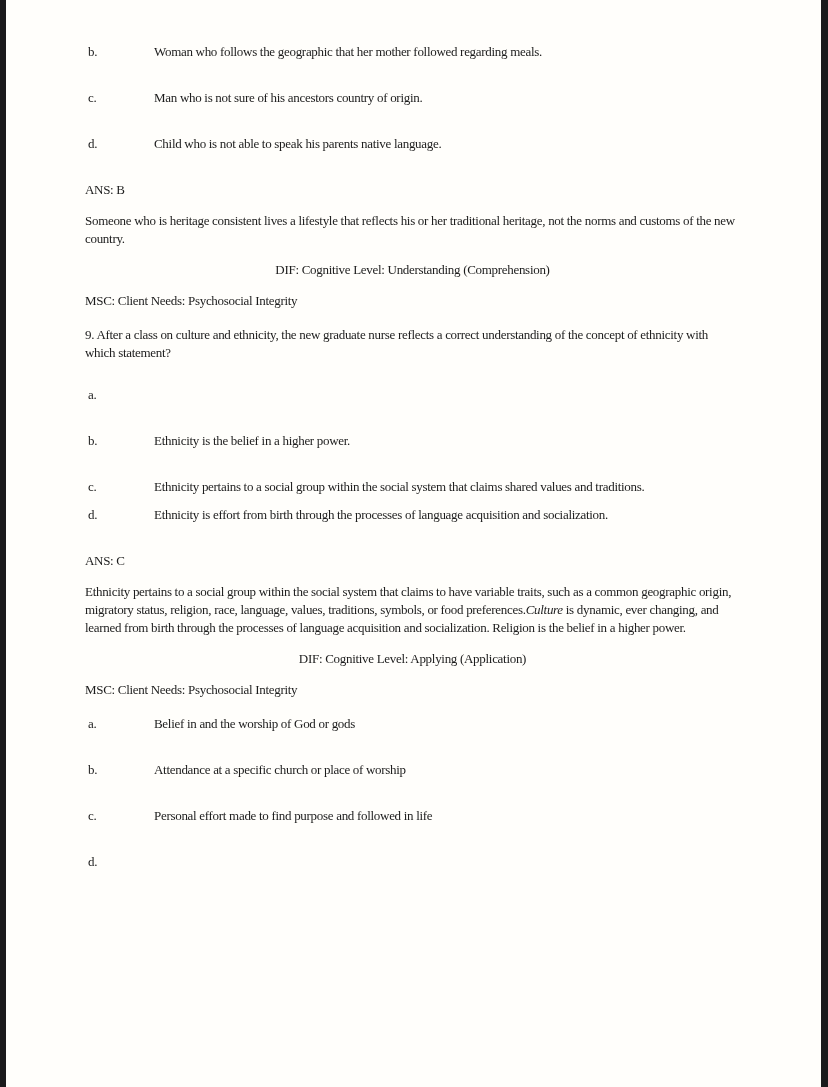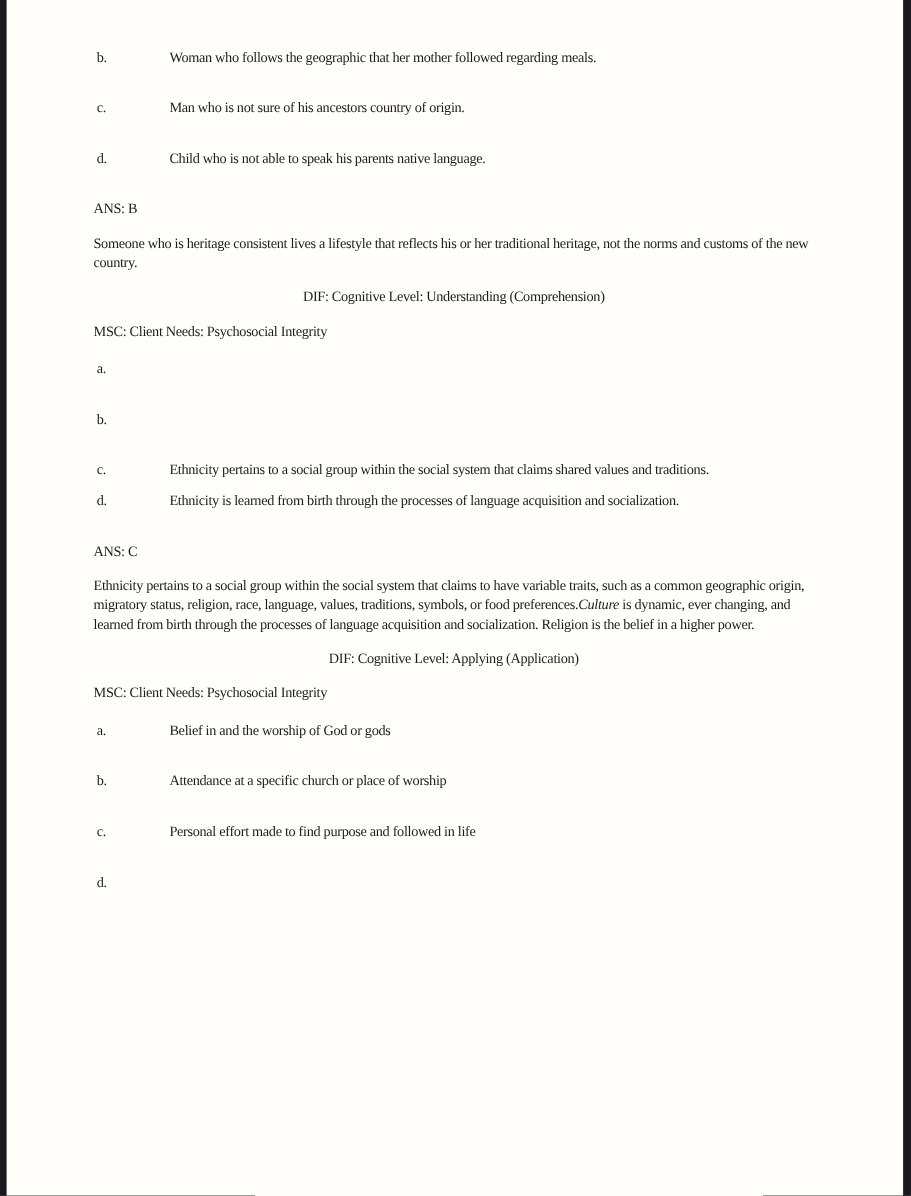--- a/index.html
+++ b/index.html
@@ -68,34 +68,36 @@
   </div>
 
   <p class="ans-line">ANS: B</p>
 
   <p class="para">Someone who is heritage consistent lives a lifestyle that reflects his or her traditional heritage, not the norms and customs of the new country.</p>
 
   <p class="dif-line">DIF: Cognitive Level: Understanding (Comprehension)</p>
 
   <p class="msc-line">MSC: Client Needs: Psychosocial Integrity</p>
 
+  <p class="question">9. After a class on culture and ethnicity, the new graduate nurse reflects a correct understanding of the concept of ethnicity with which statement?</p>
 
   <div class="option-row">
     <span class="option-label">a.</span>
   </div>
   <div class="option-row">
     <span class="option-label">b.</span>
+    <span class="option-text">Ethnicity is the belief in a higher power.</span>
   </div>
   <div class="option-row tight">
     <span class="option-label">c.</span>
     <span class="option-text">Ethnicity pertains to a social group within the social system that claims shared values and traditions.</span>
   </div>
   <div class="option-row">
     <span class="option-label">d.</span>
-    <span class="option-text">Ethnicity is learned from birth through the processes of language acquisition and socialization.</span>
+    <span class="option-text">Ethnicity is effort from birth through the processes of language acquisition and socialization.</span>
   </div>
 
   <p class="ans-line">ANS: C</p>
 
   <p class="para">
     <span>Ethnicity pertains to a social group within the social system that claims to have variable traits, such as a common geographic origin, migratory status, religion, race, language, values, traditions, symbols, or food preferences.</span><span class="italic">Culture</span><span> is dynamic, ever changing, and learned from birth through the processes of language acquisition and socialization. Religion is the belief in a higher power.</span>
   </p>
 
   <p class="dif-line">DIF: Cognitive Level: Applying (Application)</p>
 

